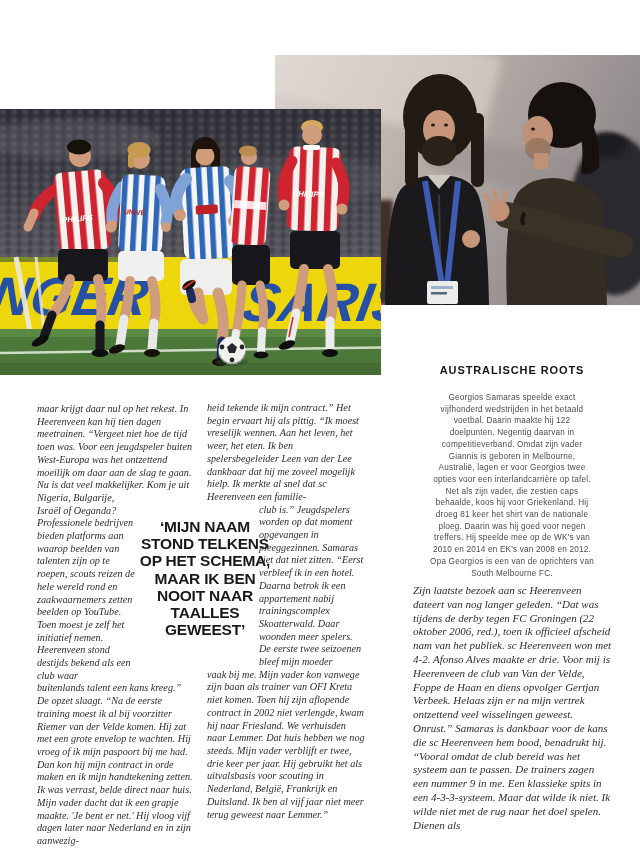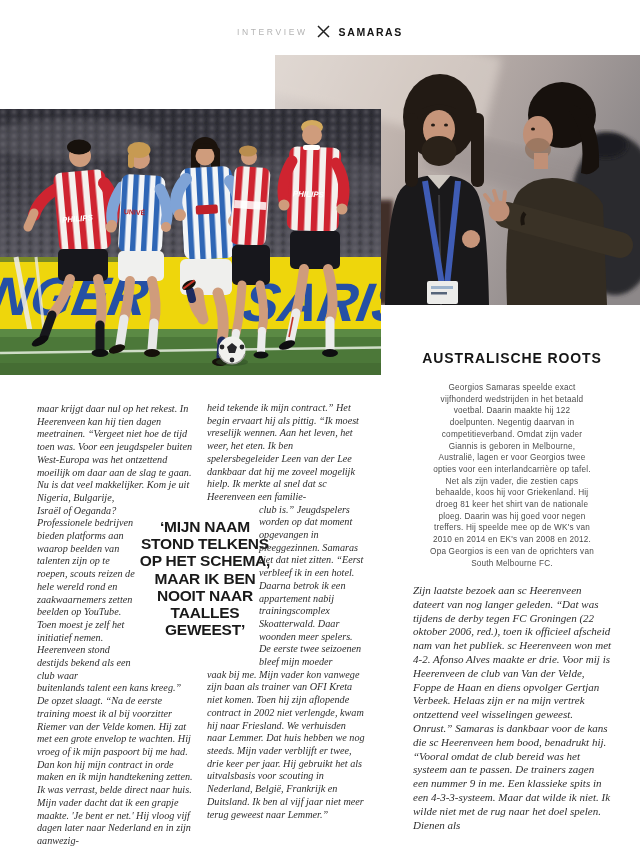--- a/index.html
+++ b/index.html
@@ -24,35 +24,28 @@
   #col3-text{left:413px;top:584px;width:199px;font-size:11px;line-height:13.8px;}
   .narrow-left{width:103px;}
   .narrow-right{width:108px;margin-left:52px !important;}
   
   .pull-quote{position:absolute;left:139px;top:518px;width:132px;text-align:center;
       font-family:"Liberation Sans",sans-serif;font-weight:bold;font-size:15.5px;
       line-height:17.2px;letter-spacing:-0.2px;color:#191919;}
   
   .factbox{position:absolute;left:414px;top:350px;width:196px;text-align:center;
       font-family:"Liberation Sans",sans-serif;}
-  .factbox h3{margin:0 0 5px 0;font-size:14px;letter-spacing:0.9px;color:#151515;}
+  .factbox h3{margin:14px 0 5px 0;font-size:11px;letter-spacing:0.9px;color:#151515;}
   .factbox p{margin:16px;font-size:8.2px;line-height:11.7px;letter-spacing:0.2px;color:#4c4c4c;}
 </style>
 </head>
 <body>
 
 <div class="page">
 
-  <div class="hdr">
-    <span class="cat">INTERVIEW</span>
-    <svg width="13" height="13" viewBox="0 0 13 13">
-      <path d="M1,1 L12,12 M12,1 L1,12" stroke="#222" stroke-width="1.5" fill="none"></path>
-    </svg>
-    <span class="ttl">SAMARAS</span>
-  </div>
 
   <div class="photo" id="photo-portrait">
     <svg viewBox="0 0 365 250" width="365" height="250">
       <defs>
         <linearGradient id="gPort" x1="0" y1="0" x2="1" y2="0.35">
           <stop offset="0" stop-color="#dad3cf"></stop>
           <stop offset="0.38" stop-color="#c0b4ae"></stop>
           <stop offset="0.7" stop-color="#a89f9d"></stop>
           <stop offset="1" stop-color="#8d8889"></stop>
         </linearGradient>

